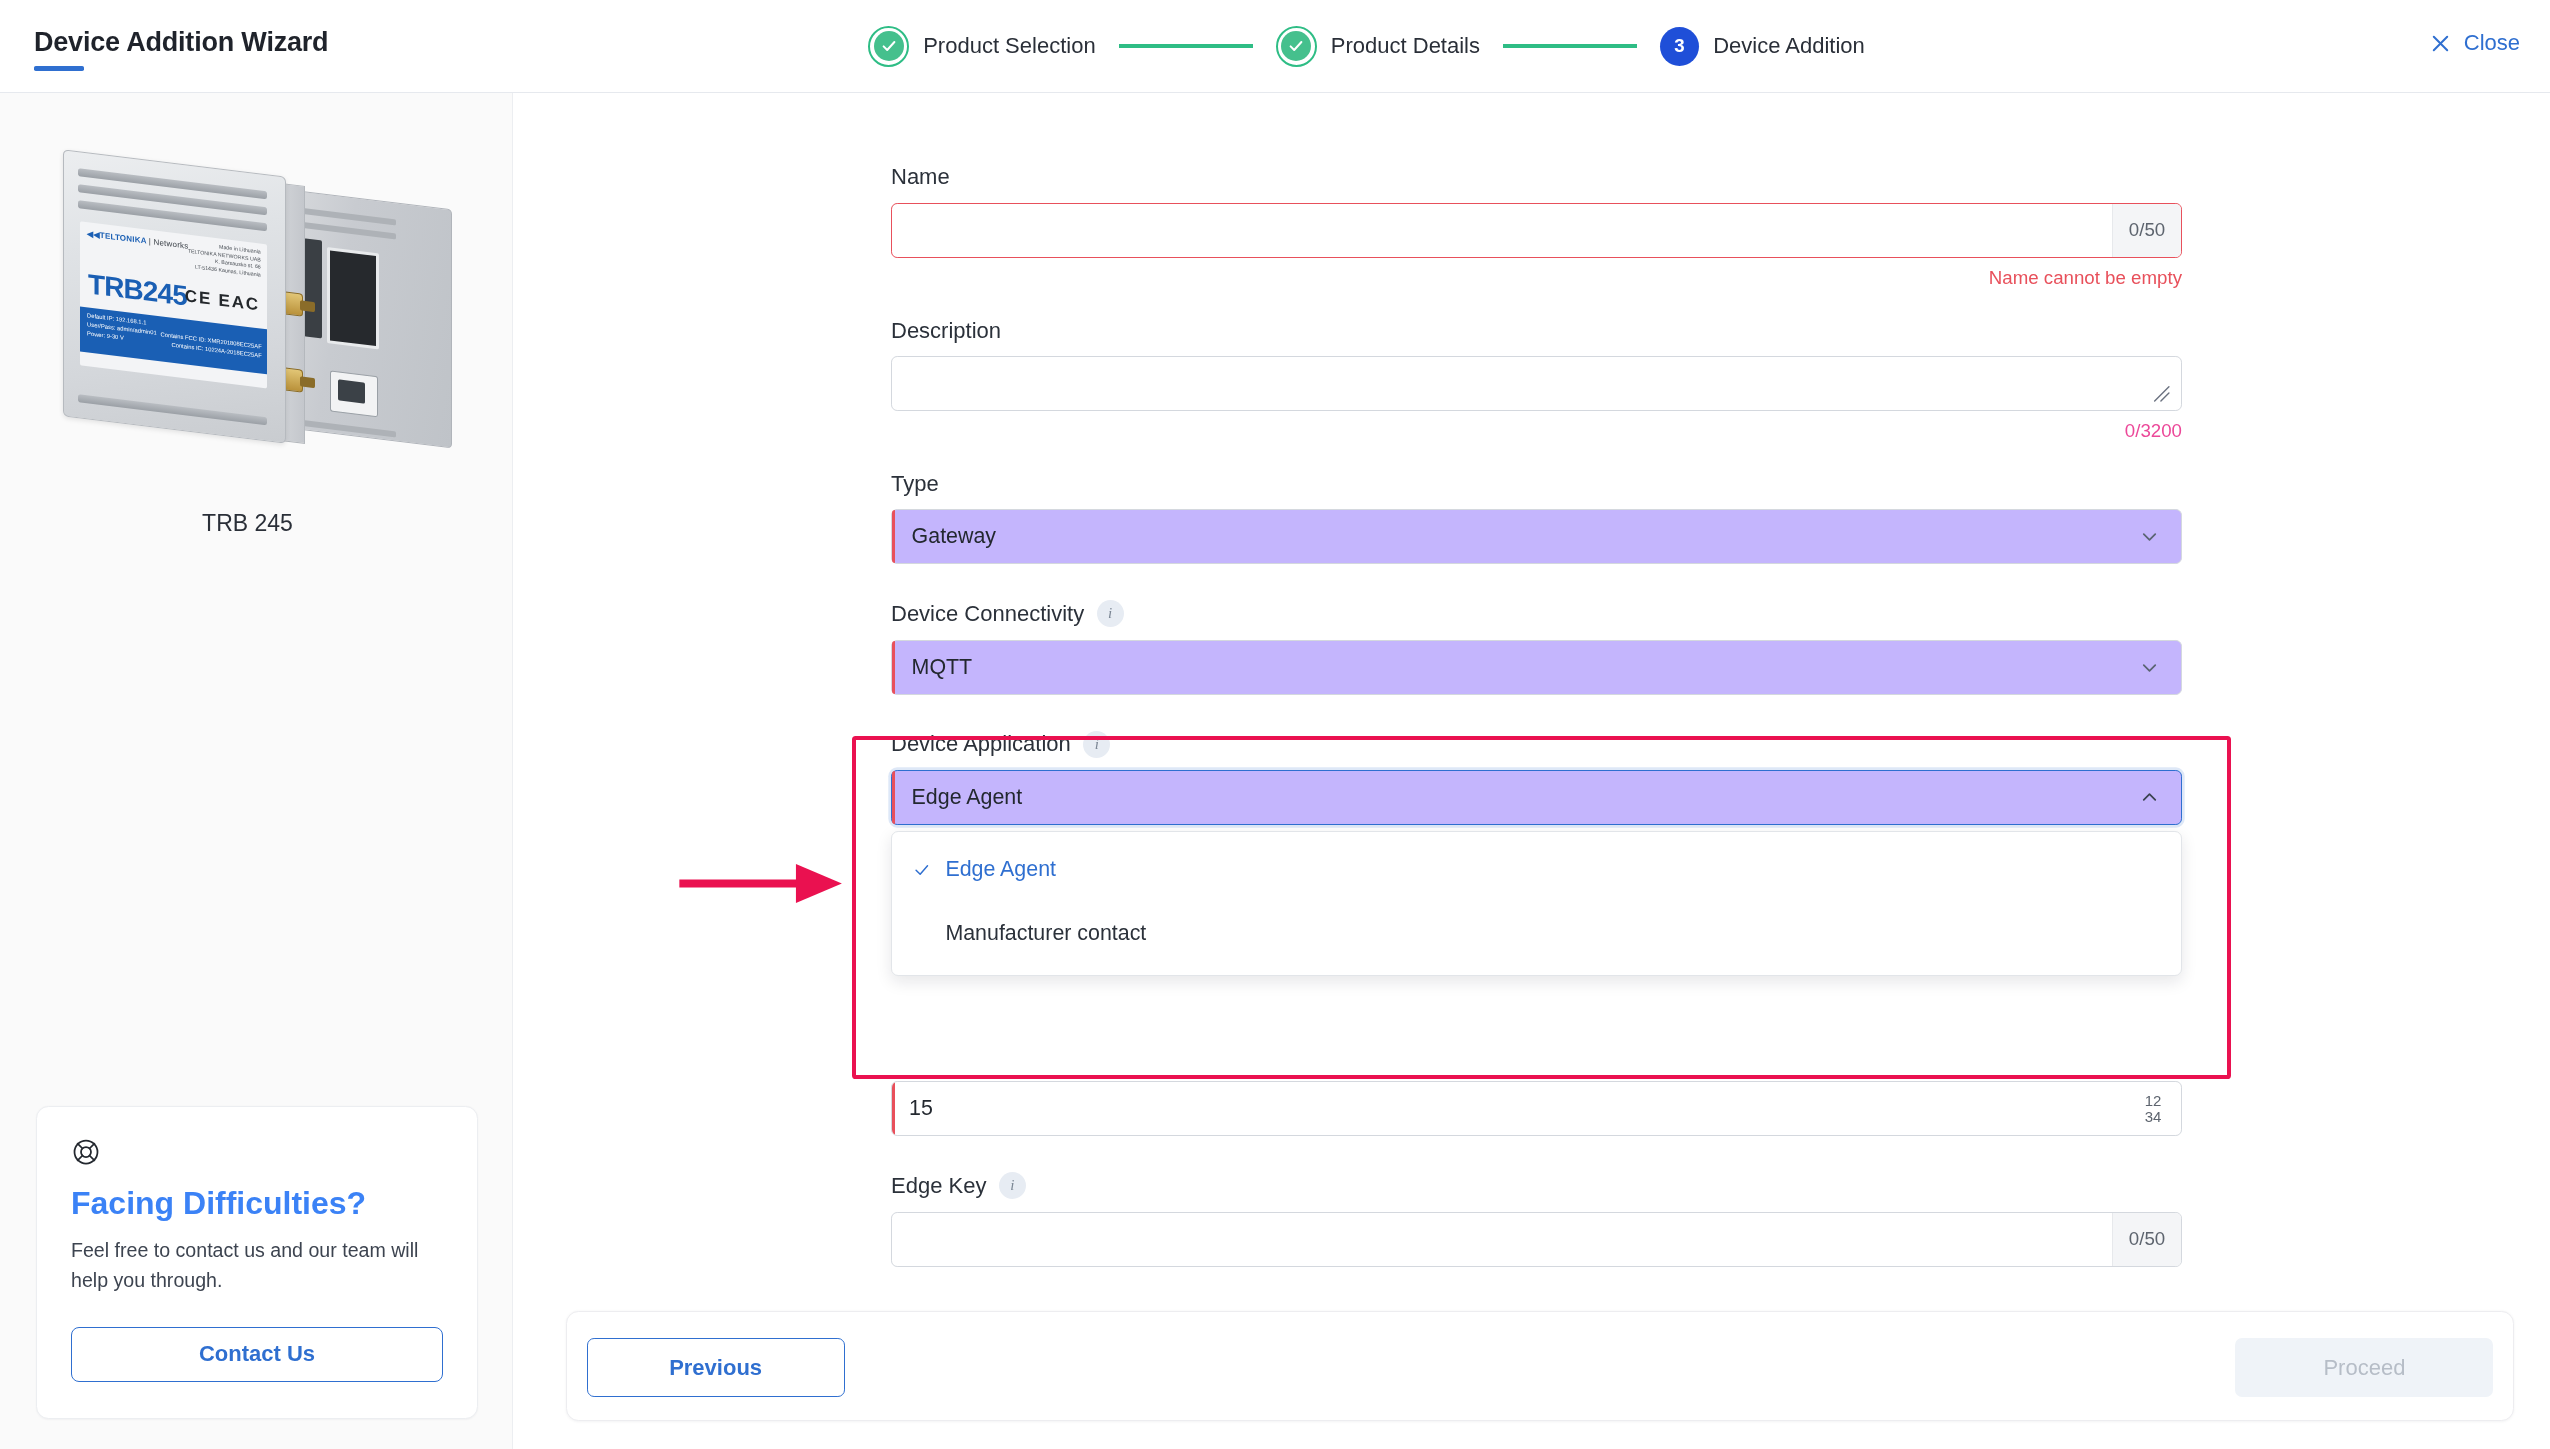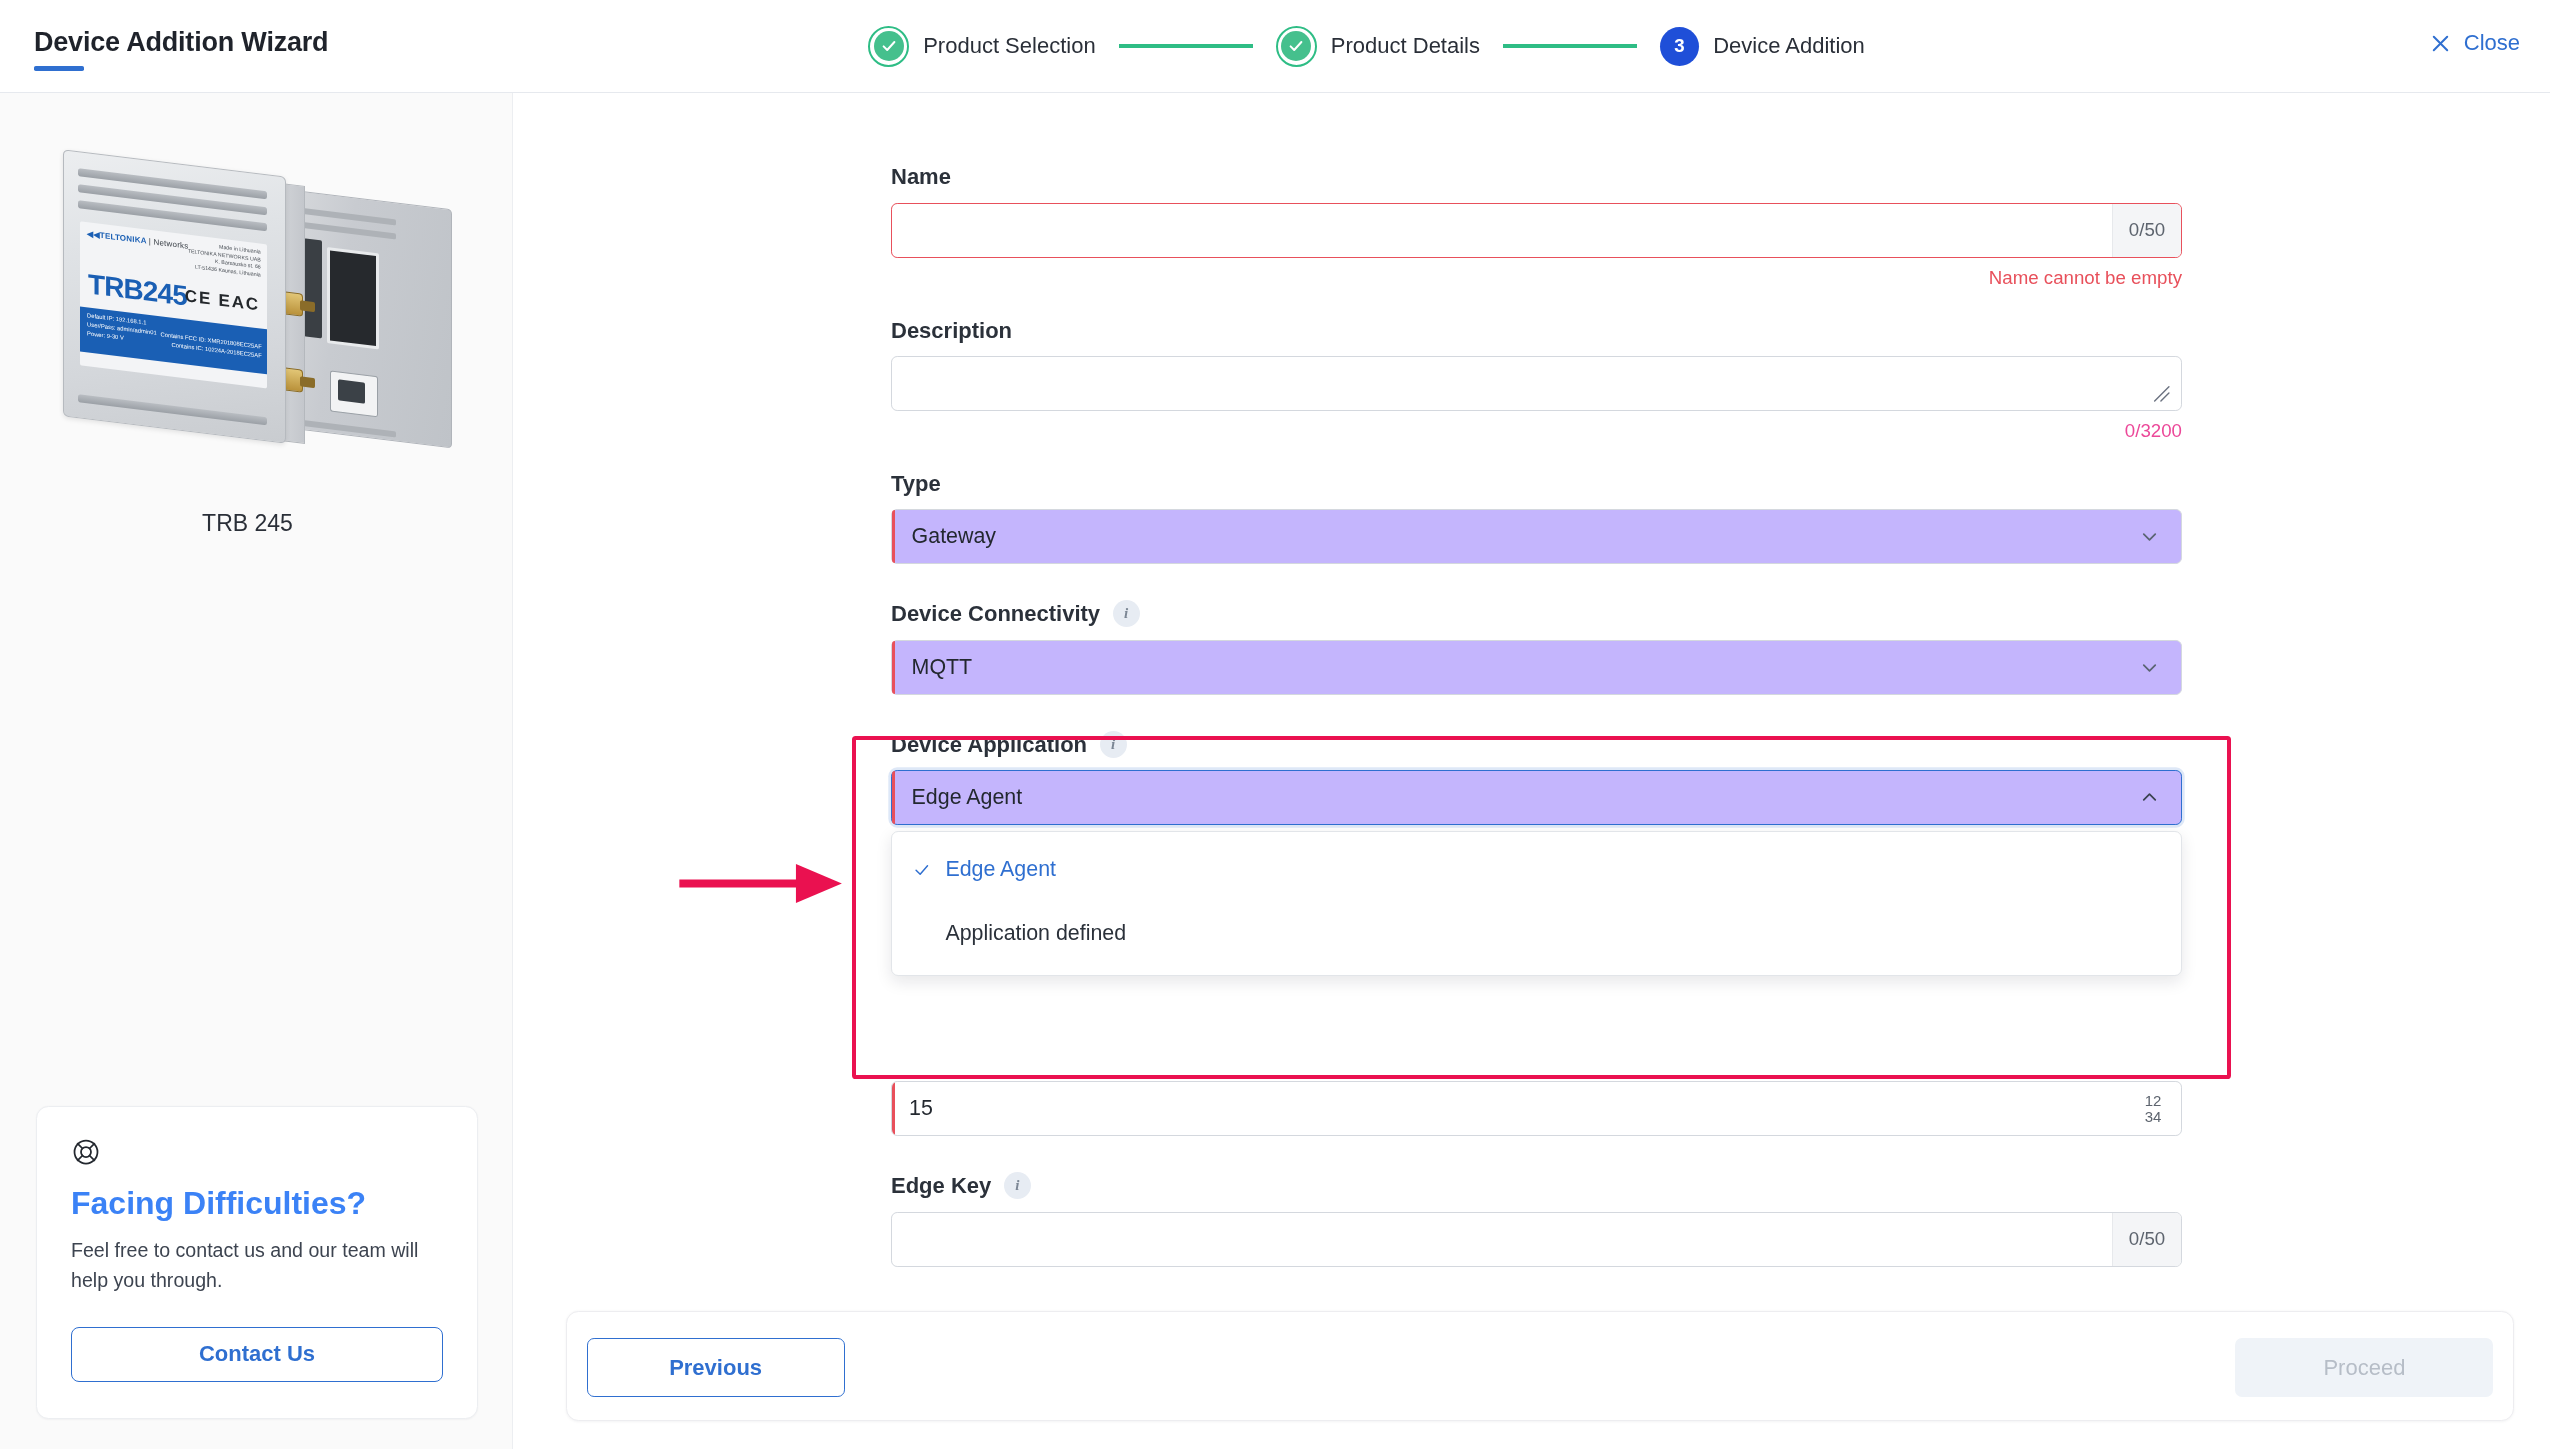--- a/index.html
+++ b/index.html
@@ -143,22 +143,22 @@
     color:#2f6fd0; font-size:22px; font-weight:bold;
     display:flex; align-items:center; justify-content:center; cursor:pointer;
     font-family:"Liberation Sans", sans-serif;
   }
 
   
   .main { position:absolute; left:513px; top:93px; width:2037px; height:1357px; background:#ffffff; }
   .form { position:absolute; left:378px; top:71px; width:1291px; }
   .field { margin-bottom:0; }
   .flabel {
-    font-size:22px; color:#2b313a; font-weight:bold;
-    display:flex; align-items:flex-end; gap:12.5px; margin-bottom:12.5px;
+    font-size:22px; color:#2b313a; font-weight:normal;
+    display:flex; align-items:center; gap:12.5px; margin-bottom:12.5px;
   }
   .info-icon {
     width:27px; height:27px; border-radius:50%;
     background:#e7ecf3; color:#7b8694;
     display:inline-flex; align-items:center; justify-content:center;
     font-size:15px; font-style:italic; font-family:"Liberation Serif", serif;
     flex:0 0 auto; cursor:pointer;
   }
   .input-shell {
     position:relative; height:55px; display:flex; align-items:stretch;
@@ -456,21 +456,21 @@
             <div class="dd-item selected">
               <span class="dd-check">
                 <svg width="19.6" height="19.6" viewBox="0 0 24 24">
                   <path d="M5 12.5 L10 17.5 L19 7" fill="none" stroke="#2f6fd0" stroke-width="1.8" stroke-linecap="round" stroke-linejoin="round"></path>
                 </svg>
               </span>
               <span>Edge Agent</span>
             </div>
             <div class="dd-item">
               <span class="dd-check"></span>
-              <span>Application defined</span>
+              <span>Manufacturer contact</span>
             </div>
           </div>
         </div>
       </div>
 
       <div class="field" style="margin-top:256px;">
         <div class="num-shell">
           <div class="num-val">15</div>
           <div class="num-stepper">
             <span>12</span>

